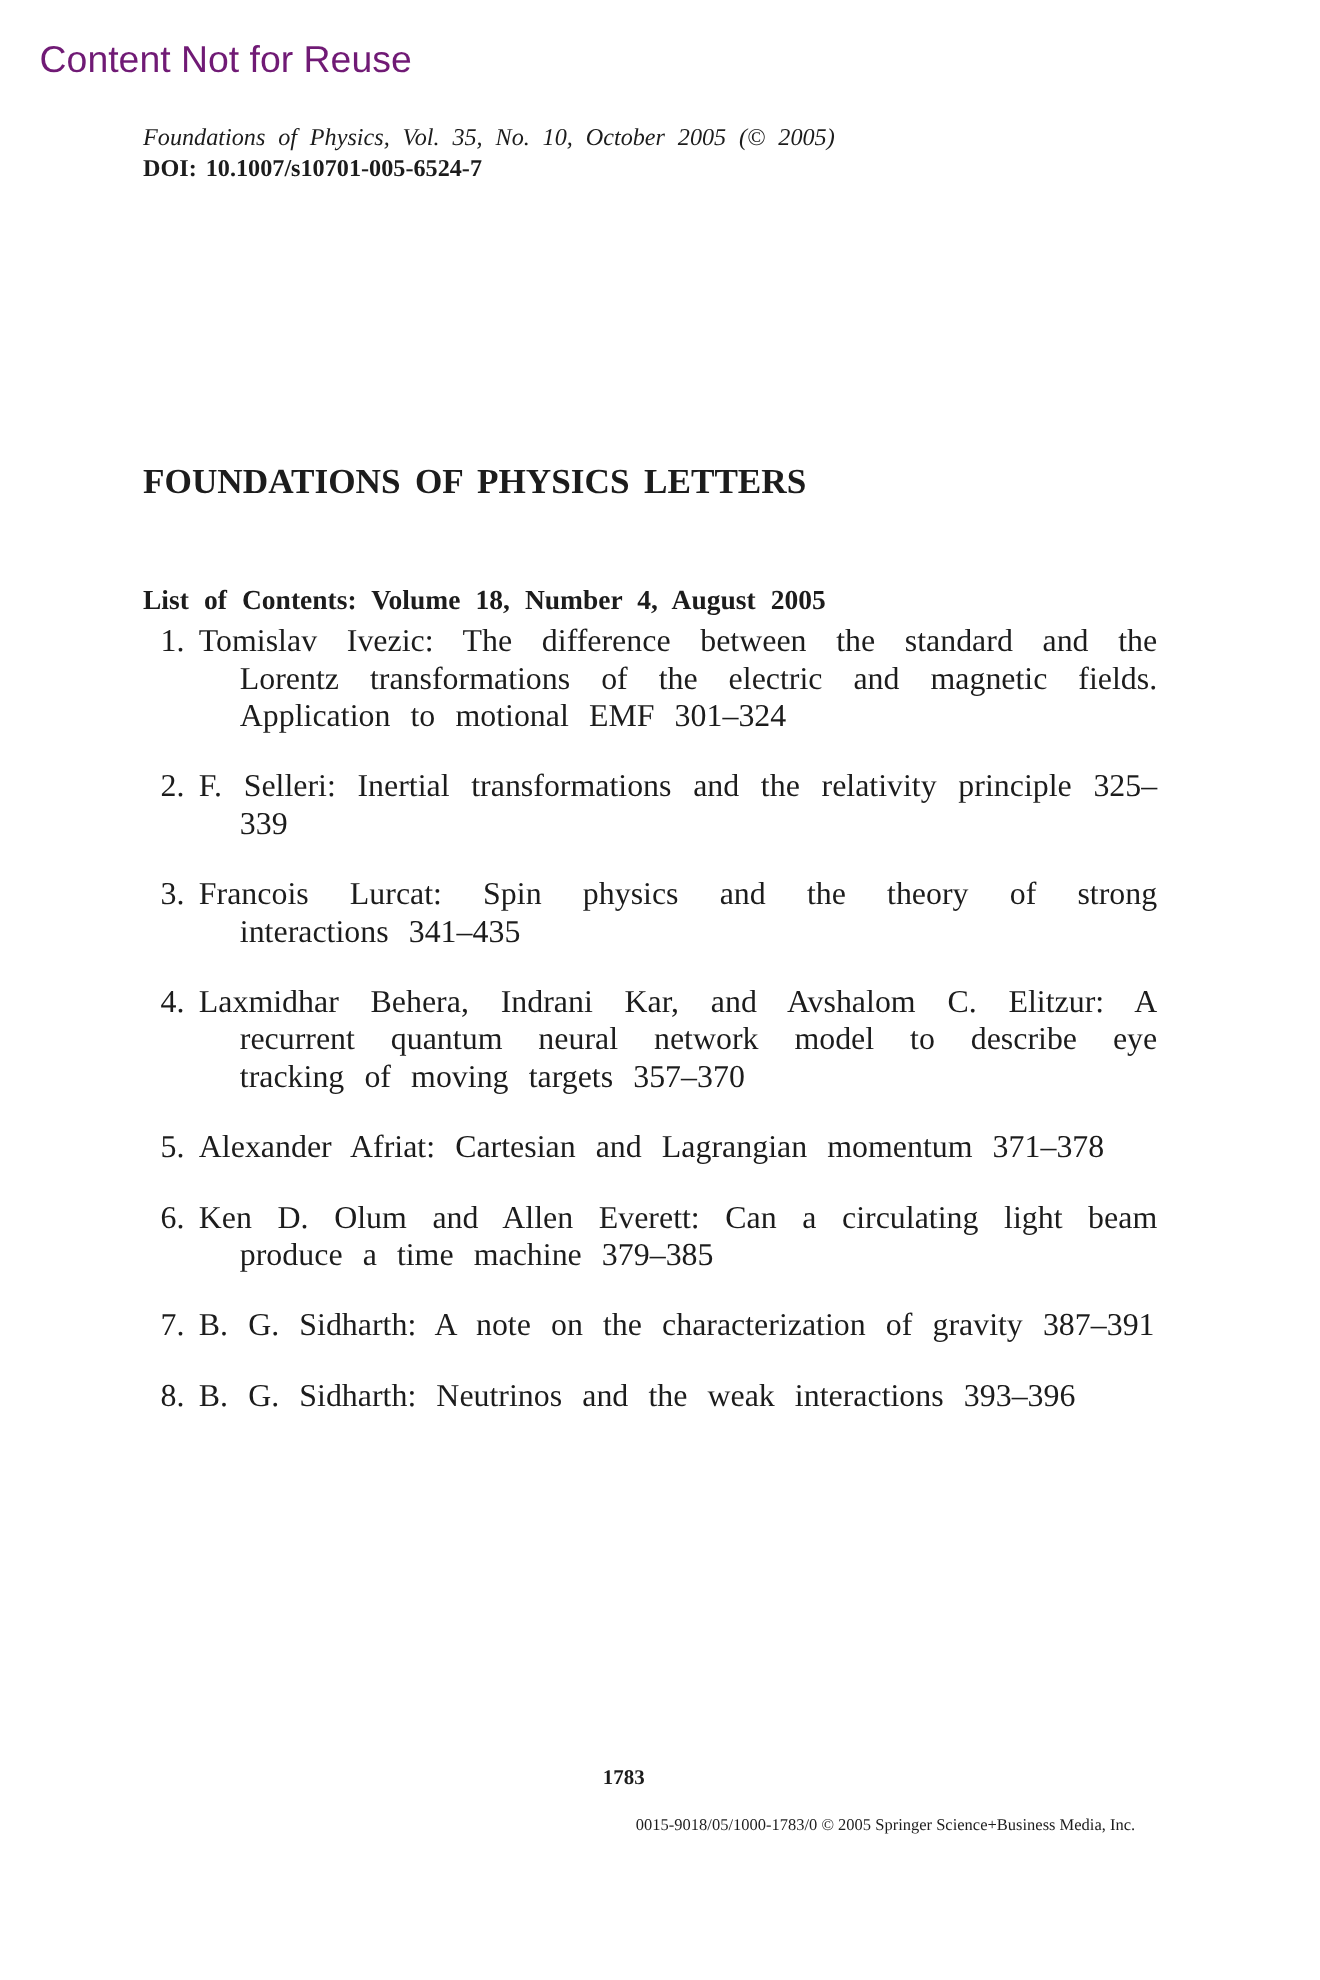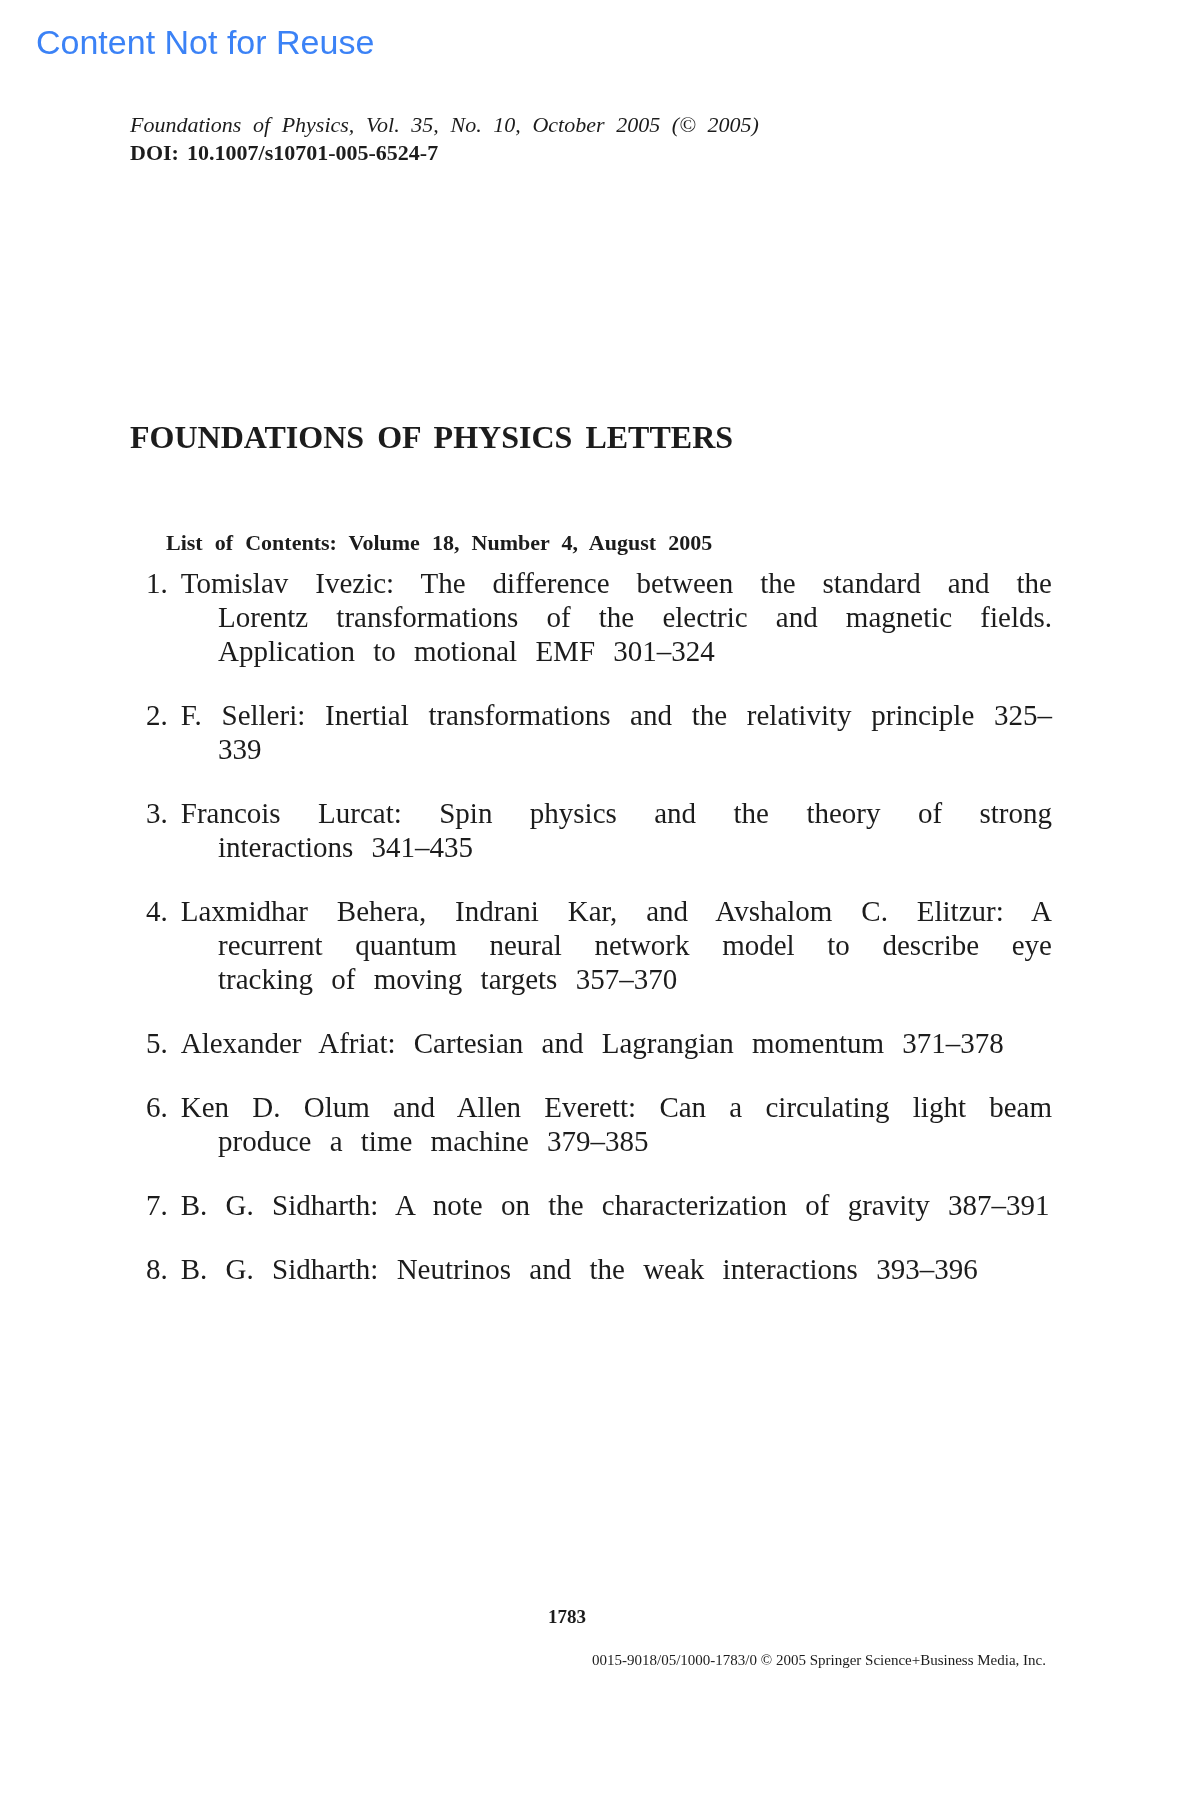--- a/index.html
+++ b/index.html
@@ -12,25 +12,25 @@
     width: 1200px;
     height: 1800px;
     background: #ffffff;
     overflow: hidden;
     font-family: "Liberation Serif", serif;
     color: #1c1c1c;
   }
   .watermark {
     position: absolute;
     left: 36px;
-    top: 24px;
+    top: 36px;
     font-family: "Liberation Sans", sans-serif;
     font-size: 34px;
     line-height: 1.1;
-    color: #3b82f6;
+    color: #701a75;
     text-align: right;
   }
   .journal-header {
     position: absolute;
     left: 130px;
     top: 111px;
     font-size: 22px;
     line-height: 28px;
   }
   .journal-ref {
@@ -48,25 +48,24 @@
     top: 398px;
     font-size: 32px;
     font-weight: bold;
     word-spacing: 0.16em;
     white-space: nowrap;
   }
   .contents-heading {
     position: absolute;
     left: 130px;
     top: 512px;
-    font-size: 22px;
+    font-size: 25px;
     font-weight: bold;
     word-spacing: 0.3em;
     white-space: nowrap;
-    margin-left: 36px;
   }
   .toc {
     position: absolute;
     left: 130px;
     top: 566px;
     width: 922px;
     margin: 0;
     padding: 0;
     list-style: none;
   }
@@ -86,21 +85,21 @@
     position: absolute;
     left: 130px;
     top: 1606px;
     width: 874px;
     text-align: center;
     font-size: 19px;
     font-weight: bold;
   }
   .imprint {
     position: absolute;
-    left: 126px;
+    left: 112px;
     top: 1652px;
     width: 920px;
     text-align: right;
     font-size: 15px;
   }
 </style>
 </head>
 <body>
 
 <div class="page">

